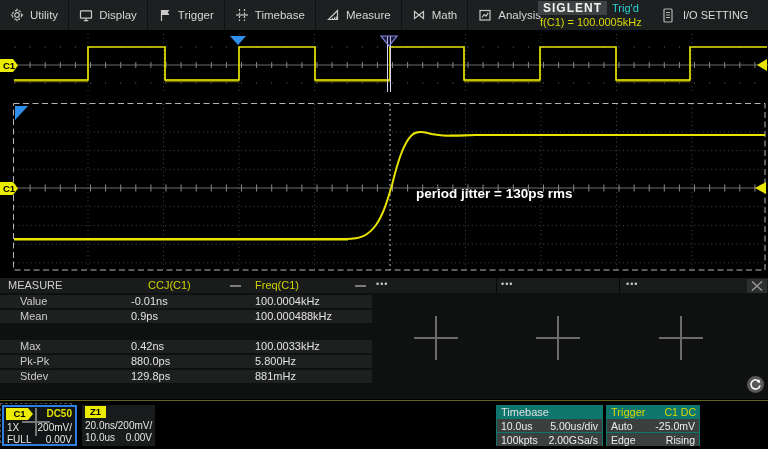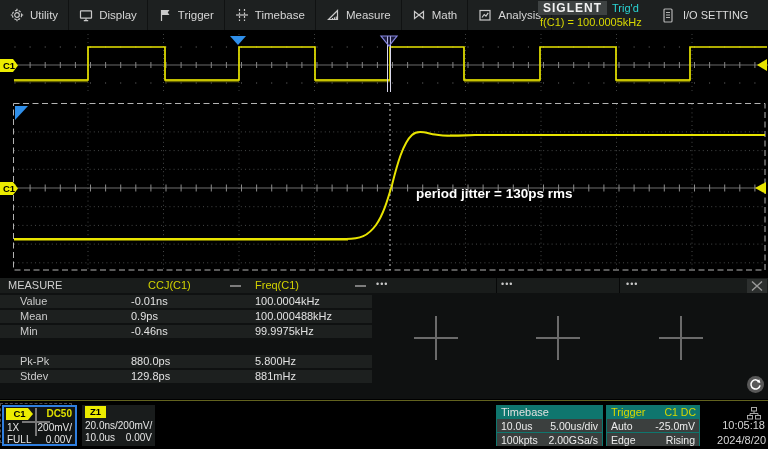--- a/index.html
+++ b/index.html
@@ -192,24 +192,24 @@
     <div class="m-row" style="top:17px">
       <span class="lbl">Value</span>
       <span class="v1">-0.01ns</span>
       <span class="v2">100.0004kHz</span>
     </div>
     <div class="m-row" style="top:32px">
       <span class="lbl">Mean</span>
       <span class="v1">0.9ps</span>
       <span class="v2">100.000488kHz</span>
     </div>
-    <div class="m-row" style="top:47px">
-      <span class="lbl">Min</span>
-      <span class="v1">-0.46ns</span>
-      <span class="v2">99.9975kHz</span>
+    <div class="m-row" style="top:62px">
+      <span class="lbl">Max</span>
+      <span class="v1">0.42ns</span>
+      <span class="v2">100.0033kHz</span>
     </div>
     <div class="m-row" style="top:77px">
       <span class="lbl">Pk-Pk</span>
       <span class="v1">880.0ps</span>
       <span class="v2">5.800Hz</span>
     </div>
     <div class="m-row" style="top:92px">
       <span class="lbl">Stdev</span>
       <span class="v1">129.8ps</span>
       <span class="v2">881mHz</span>
@@ -273,27 +273,15 @@
       <div class="gb-row" style="top:14px">
         <span>Auto</span>
         <span>-25.0mV</span>
       </div>
       <div class="gb-row" style="top:28px">
         <span>Edge</span>
         <span>Rising</span>
       </div>
     </div>
 
-    <div class="clock">
-      <svg class="neticon" width="14" height="13" viewBox="0 0 14 13">
-        <g fill="none" stroke="#a8a8a8" stroke-width="1">
-          <rect x="4.5" y="0.5" width="5" height="3.5"></rect>
-          <rect x="0.5" y="8.5" width="5" height="3.5"></rect>
-          <rect x="8.5" y="8.5" width="5" height="3.5"></rect>
-          <path d="M7 4v2.5M3 8.5V6.5h8v2"></path>
-        </g>
-      </svg>
-      <span class="t">10:05:18</span>
-      <span class="d">2024/8/20</span>
-    </div>
   </div>
 
 </div>
 
 </body></html>

